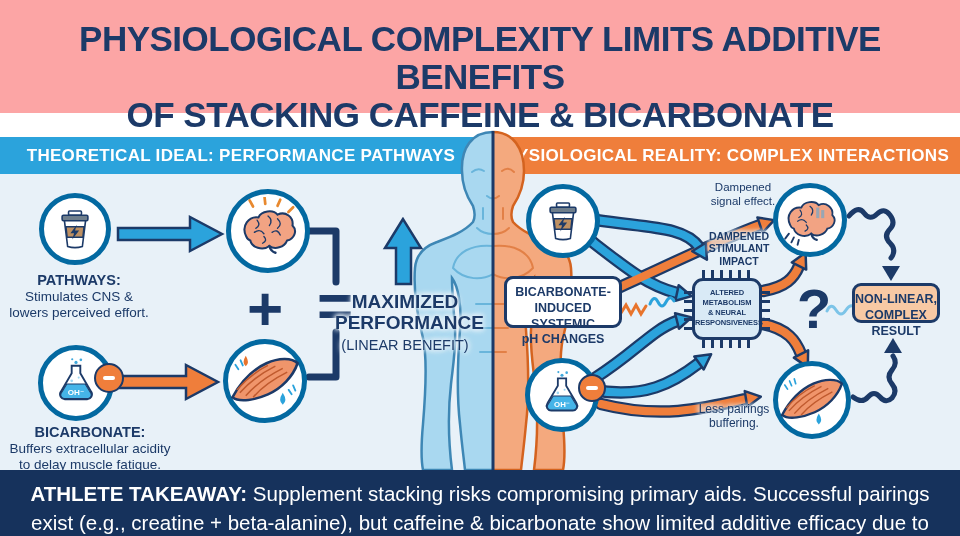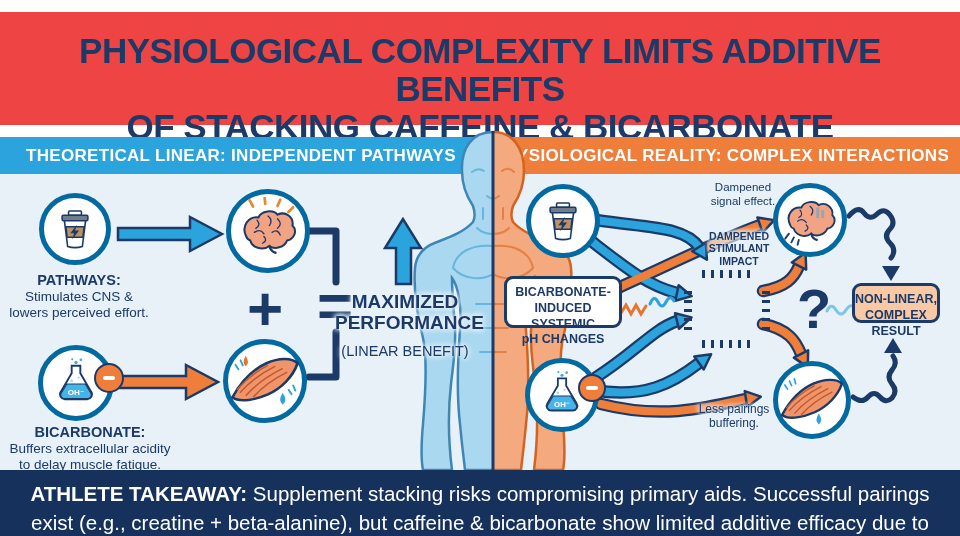--- a/index.html
+++ b/index.html
@@ -1,19 +1,19 @@
 <!DOCTYPE html>
 <html><head>
 <meta charset="utf-8">
 <style>
   html,body{margin:0;padding:0;}
   .stage{position:relative;width:960px;height:536px;background:#ffffff;overflow:hidden;
          font-family:"Liberation Sans","DejaVu Sans",sans-serif;color:#1C3A68;}
   .abs{position:absolute;}
-  .header{left:0;top:0;width:960px;height:113px;background:#ef4444;text-align:center;margin-top:12px;}
+  .header{left:0;top:0;width:960px;height:113px;background:#fca5a5;text-align:center;}
   .title{font-size:35px;font-weight:700;letter-spacing:-0.5px;line-height:1.08;color:#1C3A68;}
   .subtitle{font-size:21px;font-weight:400;color:#1C3A68;margin-top:6px;}
   .mainbg{left:0;top:137px;width:960px;height:333px;background:#E8F1F8;z-index:0;}
   .banner{top:137px;height:37px;display:flex;align-items:center;justify-content:center;
           color:#fff;font-weight:700;font-size:17px;letter-spacing:.3px;z-index:1;}
   .banner.blue{left:0;width:482px;background:#2BA3DC;}
   .banner.orange{left:482px;width:478px;background:#EF7E3B;}
   .fig{z-index:2;}
   .arrows{left:0;top:0;width:960px;height:536px;z-index:3;pointer-events:none;}
   .circle{border:5px solid #0369a1;border-radius:50%;background:#fff;box-sizing:border-box;
@@ -43,21 +43,21 @@
 
   <div class="abs header">
     <div class="title" style="padding-top:20px;">PHYSIOLOGICAL COMPLEXITY LIMITS ADDITIVE BENEFITS</div>
     <div class="title">OF STACKING CAFFEINE &amp; BICARBONATE</div>
     <div class="subtitle">Human physiology is not a simple linear equation.</div>
   </div>
 
   <div class="abs mainbg"></div>
 
   <div class="abs banner blue">
-    <span>THEORETICAL LINEAR: INDEPENDENT PATHWAYS</span>
+    <span>THEORETICAL IDEAL: PERFORMANCE PATHWAYS</span>
   </div>
   <div class="abs banner orange">
     <span>PHYSIOLOGICAL REALITY: COMPLEX INTERACTIONS</span>
   </div>
 
   <svg class="abs fig" style="left:408px;top:128px;" width="170" height="342" viewBox="0 0 170 342">
     <defs>
       <clipPath id="clipL">
           <rect x="0" y="0" width="85" height="342"></rect>
         </clipPath>
@@ -242,21 +242,21 @@
           <path d="M88,56 l3,7"></path>
       </g>
     </svg>
   </div>
 
   <div class="abs bigsym" style="left:304px;top:272px;width:62px;height:72px;font-size:62px;line-height:68px;">=</div>
 
   <div class="abs lbl halo" style="left:335px;top:291px;width:140px;z-index:4;">
     <span class="bold pre" style="display:block;font-size:19px;line-height:1.12;">MAXIMIZED
 PERFORMANCE</span>
-    <span style="display:block;font-size:14.5px;margin-top:9px;">(LINEAR BENEFIT)</span>
+    <span style="display:block;font-size:14.5px;margin-top:3px;">(LINEAR BENEFIT)</span>
   </div>
 
   <div class="abs circle" style="left:526px;top:184px;width:74px;height:74px;">
     <svg width="46" height="52" viewBox="0 0 100 100">
       <rect x="36" y="11" width="28" height="9" rx="2" fill="#fff" stroke="#1C3A68" stroke-width="3.5"></rect>
       <rect x="22" y="20" width="56" height="12" rx="3" fill="#6E7E8C" stroke="#1C3A68" stroke-width="3.5"></rect>
       <path d="M27,32 L73,32 L66,88 Q50,93 34,88 Z" fill="#fff" stroke="#1C3A68" stroke-width="3.5"></path>
       <path d="M30.5,45 L69.5,45 L67,68 L33,68 Z" fill="#BE9062" stroke="#1C3A68" stroke-width="3"></path>
       <polygon points="54,41 40,59 48,59 44,73 59,53 50,53" fill="#1C3A68"></polygon>
     </svg>
@@ -270,20 +270,24 @@
 signal effect.</div>
 
   <div class="abs lbl pre bold halo" style="left:700px;top:230px;width:78px;font-size:10.5px;">DAMPENED
 STIMULANT
 IMPACT</div>
 
   <div class="abs pins-h" style="left:702px;top:270px;width:50px;"></div>
   <div class="abs pins-h" style="left:702px;top:340px;width:50px;"></div>
   <div class="abs pins-v" style="left:684px;top:288px;height:42px;"></div>
   <div class="abs pins-v" style="left:762px;top:288px;height:42px;"></div>
+  <div class="abs box chipbox pre" style="left:692px;top:278px;width:70px;height:62px;border-radius:11px;">ALTERED
+METABOLISM
+&amp; NEURAL
+RESPONSIVENESS</div>
 
   <div class="abs circle" style="left:773px;top:183px;width:74px;height:74px;">
     <svg width="62" height="62" viewBox="0 0 100 100">
       <path d="M18,58 C10,42 22,28 36,30 C40,20 58,18 64,26 C76,20 88,30 86,42 C94,50 88,62 78,64
                C74,74 60,78 52,72 C42,80 26,74 24,64 C20,63 19,61 18,58 Z" fill="#F2A383" stroke="#1C3A68" stroke-width="3"></path>
       <g stroke="#1C3A68" stroke-width="2" fill="none" stroke-linecap="round">
         <path d="M34,34 q6,8 -2,12"></path>
           <path d="M50,28 q8,6 2,14"></path>
         <path d="M30,52 q8,-6 14,2"></path>
           <path d="M44,58 q6,6 -2,10"></path>

